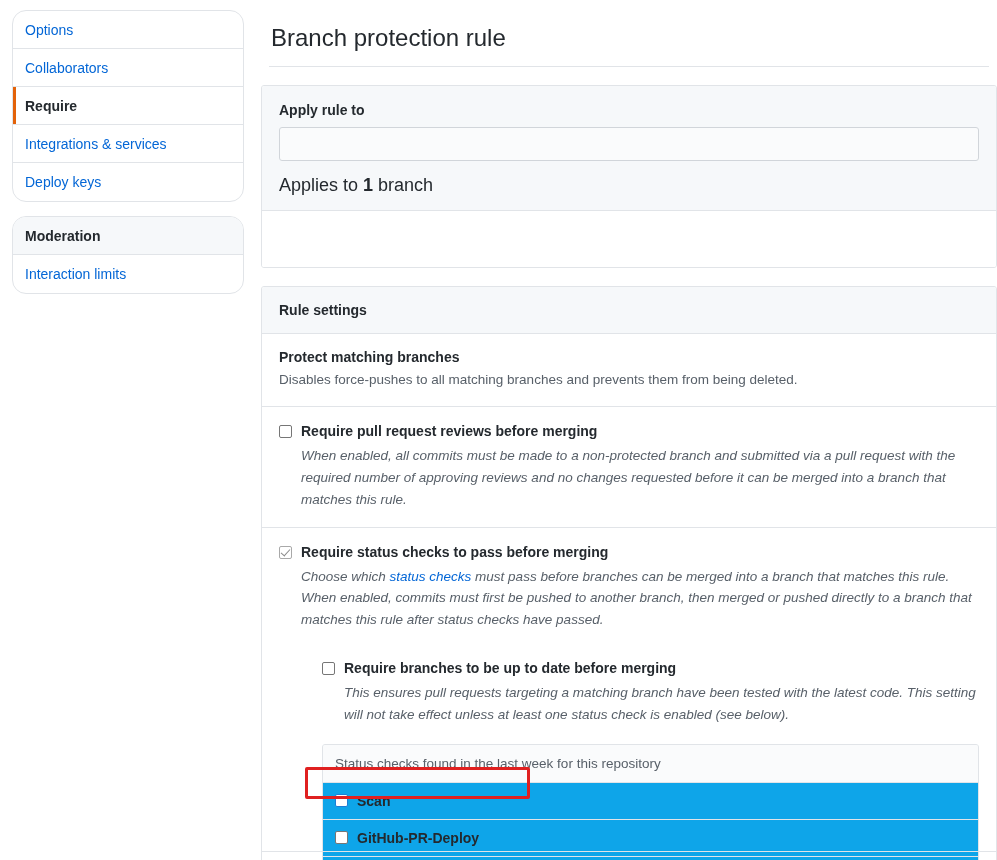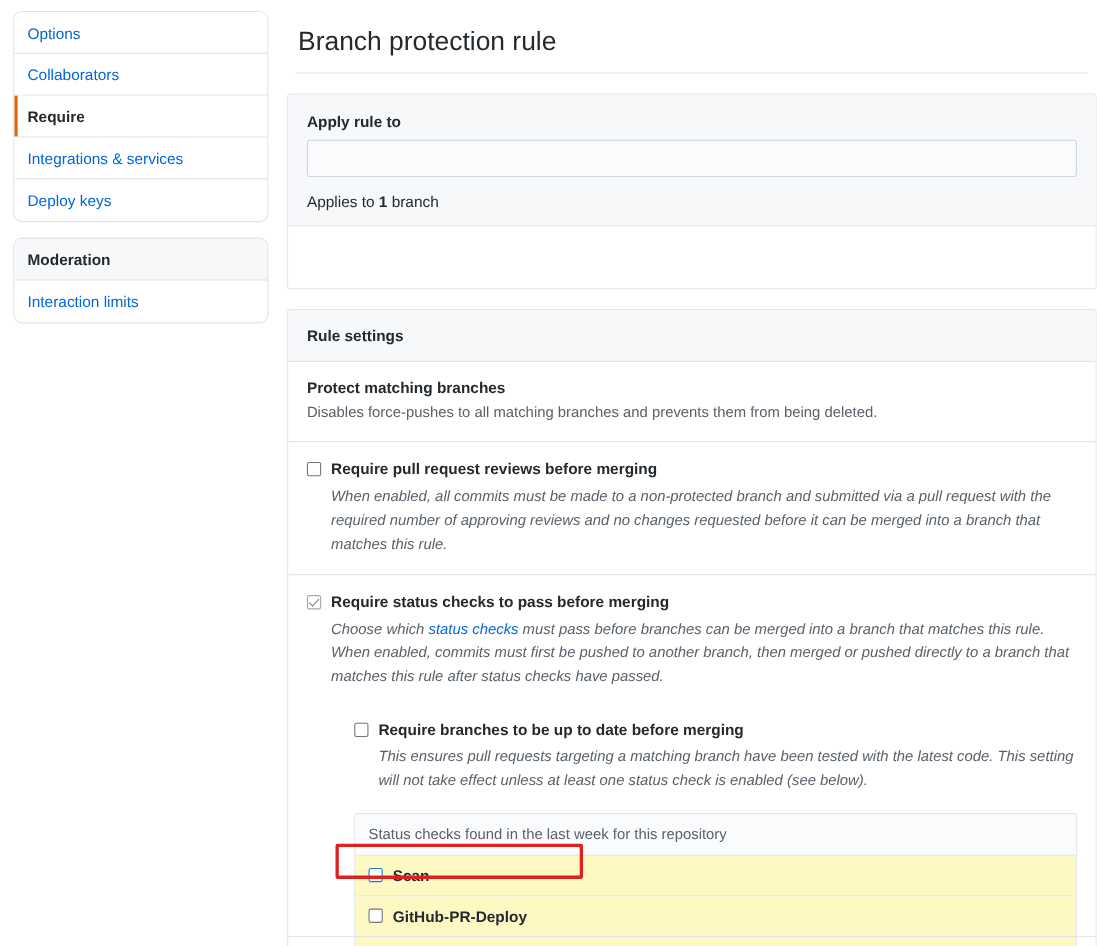--- a/index.html
+++ b/index.html
@@ -10,21 +10,21 @@
     font-family: "Liberation Sans", sans-serif;
     color: #24292e;
     -webkit-font-smoothing: antialiased;
   }
   .page { position: relative; width: 997px; height: 860px; overflow: hidden; }
 
   
   .sidebar { position: absolute; left: 12px; top: 10px; width: 232px; }
   .menu-card {
     border: 1px solid #e1e4e8;
-    border-radius: 8px;
+    border-radius: 14px;
     background: #fff;
     overflow: hidden;
   }
   .menu-card + .menu-card { margin-top: 14px; }
   .menu-item {
     position: relative;
     height: 38px;
     line-height: 38px;
     padding: 0 0 0 12px;
     font-size: 14px;
@@ -93,21 +93,21 @@
     border: 1px solid #d1d5da;
     border-radius: 3px;
     background: #fafbfc;
     font-size: 14px;
     font-family: "Liberation Sans", sans-serif;
     color: #24292e;
     padding: 0 8px;
     outline: none;
   }
   .applies-to {
-    font-size: 14px;
+    font-size: 18px;
     color: #24292e;
     margin-top: 14px;
   }
   .applies-to b { font-weight: 600; }
   .apply-empty { height: 56px; background: #fff; }
 
   .panel-header {
     background: #f6f8fa;
     border-bottom: 1px solid #e1e4e8;
     padding: 15px 17px;
@@ -164,21 +164,21 @@
     font-size: 13.5px;
     color: #586069;
     background: #fafbfc;
     border-bottom: 1px solid #e1e4e8;
   }
   .sc-row {
     display: flex;
     align-items: center;
     padding: 9px 12px;
     border-bottom: 1px solid #e1e4e8;
-    background: #fef9c3;
+    background: #0ea5e9;
     min-height: 37px;
     position: relative;
   }
   .sc-row:last-child { border-bottom: none; }
   .sc-label { font-size: 14px; font-weight: 600; color: #24292e; }
   .sc-row .cb { margin-top: 0; }
   .badge {
     margin-left: auto;
     background: #586069;
     color: #ffffff;

